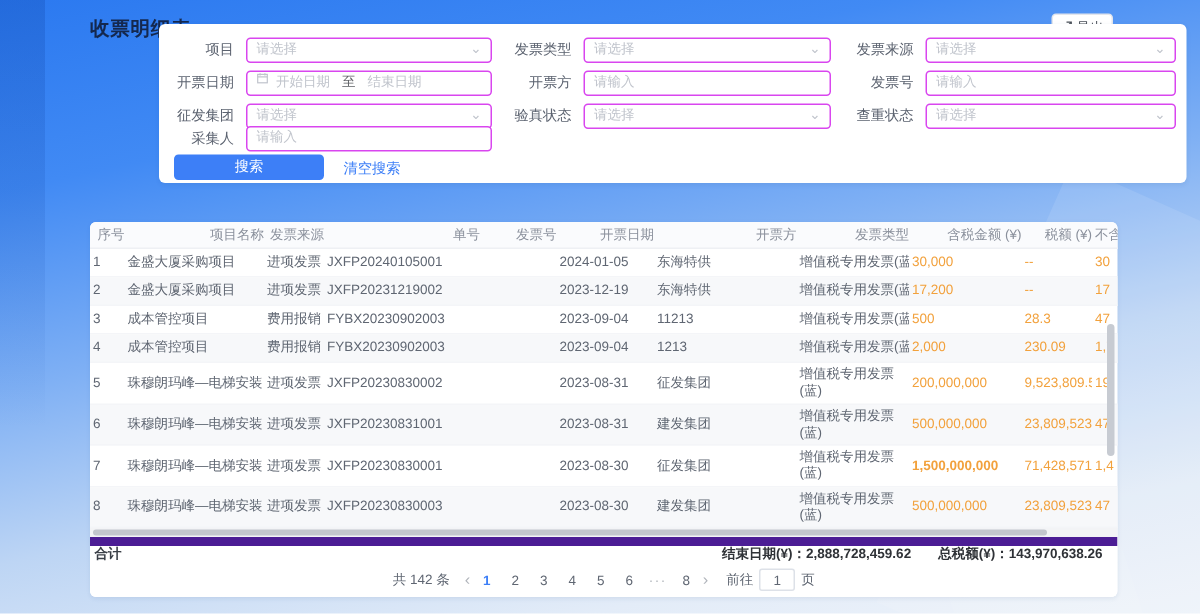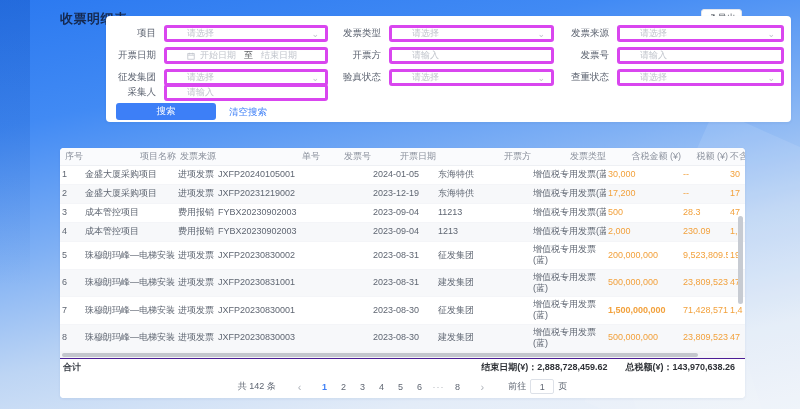--- a/index.html
+++ b/index.html
@@ -16,22 +16,22 @@
   .export-btn { position:absolute; left:701px; top:9px; width:41px; height:19px; background:#fff; border:1px solid #e3e6ec;
          border-radius:3px; display:flex; align-items:center; justify-content:center; gap:3px;
          font-size:9px; color:#4a5058; cursor:pointer; }
 
   .card { position:absolute; background:#fff; left:60px; width:685px; border-radius:4px; box-shadow:0 1px 3px rgba(30,60,120,.08); }
   .filter-card { top:16px; height:106px;margin-left:46px; }
   .table-card { top:148px; height:250px; overflow:hidden; }
 
   .f-row { position:absolute; height:17px; display:flex; align-items:center; }
   .f-label { font-size:9.5px; color:#5c6370; text-align:right; padding-right:8px; }
-  .f-field { height:17px; border:3px solid #d946ef; border-radius:3px; background:#fff; display:flex; align-items:center;
-         padding:0 20px; font-size:9px; color:#c0c4cc; position:relative; cursor:pointer; }
+  .f-field { height:17px; border:1px solid #d946ef; border-radius:3px; background:#fff; display:flex; align-items:flex-start;
+         padding:0 6px; font-size:9px; color:#c0c4cc; position:relative; cursor:pointer; }
   .f-field .ph { color:#c0c4cc; }
   .chev { position:absolute; right:6px; top:1px; color:#c0c4cc; font-size:9px; }
   .cal { margin-right:5px; display:inline-flex; }
   .date-mid { color:#606266; margin:0 8px; font-size:9px; }
 
   .search-btn { position:absolute; left:10px; top:87px; width:100px; height:17px; background:#3d7ff7; color:#fff;
          font-size:9.5px; border:none; border-radius:3px; display:flex; align-items:center; justify-content:center; cursor:pointer; }
   .clear-link { position:absolute; left:123px; top:90px; font-size:9.5px; color:#3d7ff7; cursor:pointer; }
 
   .thead { display:flex; width:728px; height:18px; align-items:center; background:#fafbfd; border-bottom:1px solid #eef0f4; }
@@ -42,28 +42,28 @@
   .trow.striped { background:#f7f8fa; }
   .trow.tall { height:27.5px; }
   .trow.tall .tcell { white-space:normal; }
   .tcell.amount { color:#f2a13c; }
 
   .vscroll { position:absolute; right:2px; top:68px; width:5px; height:88px; border-radius:3px; background:#c7cbd2; }
   .hscroll { position:absolute; left:0; top:204px; width:685px; height:6px; background:#f3f4f6; }
   .hthumb { position:absolute; left:2px; top:1px; width:636px; height:4px; border-radius:2px; background:#c3c6cd; }
 
   .totals { position:absolute; left:0; top:210px; width:685px; height:17px; display:flex; align-items:center;
-         border-top:1px solid #4c1d95; background:#fff; font-size:9px; color:#2f3237; }
+         border-top:6px solid #4c1d95; background:#fff; font-size:9px; color:#2f3237; }
   .totals .tl { margin-left:3px; font-weight:bold; color:#3a3f47; }
   .totals .spacer { flex:1; }
   .t-item { margin-right:18px; font-weight:bold; white-space:nowrap; }
   .t-item:last-child { margin-right:10px; }
 
   .pager { position:absolute; left:0; top:227px; width:685px; height:23px; display:flex; align-items:center; justify-content:center;
-         gap:13px; font-size:9px; color:#5f6672; background:#fff; }
+         gap:1px; font-size:9px; color:#5f6672; background:#fff; }
   .pg-total { margin-right:6px; }
   .pg-arrow { color:#b0b4bb; font-size:11px; padding:0 3px; cursor:pointer; }
   .page { min-width:14px; height:14px; display:flex; align-items:center; justify-content:center; cursor:pointer; color:#5f6672; }
   .page.active { color:#3d7ff7; font-weight:bold; }
   .page.dots { color:#b0b4bb; letter-spacing:1px; }
   .goto { display:flex; align-items:center; gap:4px; margin-left:8px; color:#5f6672; }
   .goto input { width:24px; height:15px; border:1px solid #dde1e8; border-radius:2px; text-align:center; font-size:9px; color:#5f6672; }
 </style>
 </head>
 <body>

